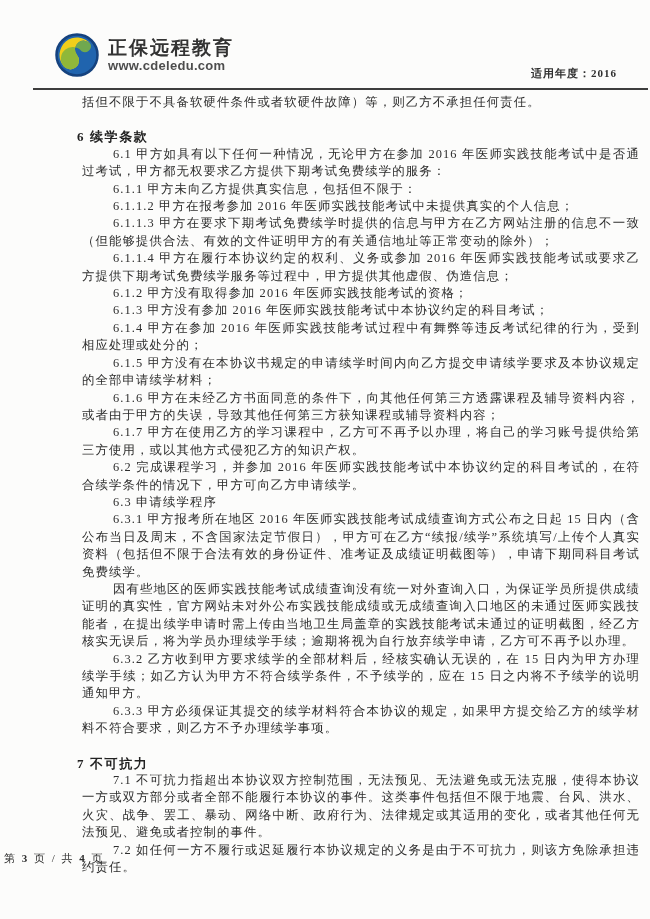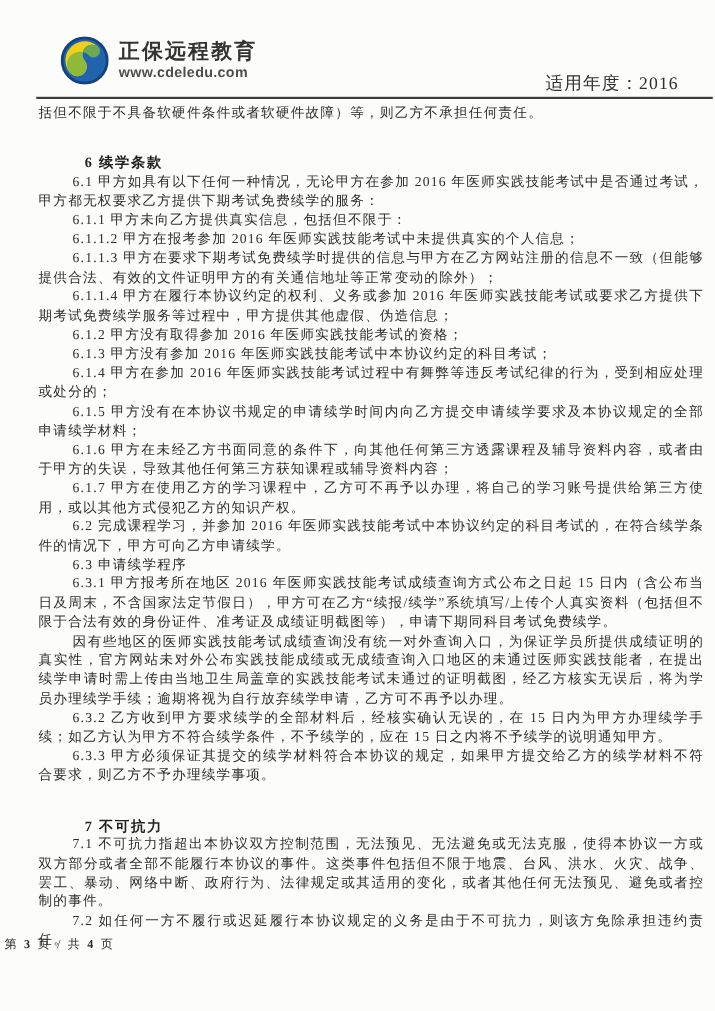--- a/index.html
+++ b/index.html
@@ -25,35 +25,35 @@
     font-weight:bold; font-size:19px; letter-spacing:2px; color:#333333;
     line-height:22px; white-space:nowrap;
   }
   .brand-url {
     font-family:"Liberation Sans","DejaVu Sans",sans-serif;
     font-weight:bold; font-size:13px; color:#4d4d4d;
     letter-spacing:.3px; line-height:14px;
   }
   .year-label {
     position:absolute; right:33px; top:66px;
-    font-size:16px; color:#2f2f2f; letter-spacing:1px; white-space:nowrap;
+    font-size:11px; color:#2f2f2f; letter-spacing:1px; white-space:nowrap;font-weight:bold;
   }
   
   .doc-body {
     position:absolute; top:94px; left:35px; width:605px;
     font-size:12.4px; line-height:17.4px;
     letter-spacing:1.1px;
     text-align:justify; text-justify:inter-ideograph;
   }
-  .doc-body p { text-indent:31px; }
+  .doc-body p { text-indent:31px;margin-left:47px; }
   .doc-body p.cont { text-indent:0; }
   .sec-heading {
     font-size:13px; font-weight:bold; color:#222;
     text-indent:42px; letter-spacing:1.6px;
-    margin-top:28px; line-height:17.4px;
+    margin-top:17px; line-height:17.4px;
   }
   
   .footer {
     position:absolute; top:851px; left:4px; right:0;
     font-size:11px; color:#2d2d2d; letter-spacing:2px;
   }
   .footer .num { font-weight:bold; }
 </style>
 </head>
 <body>

